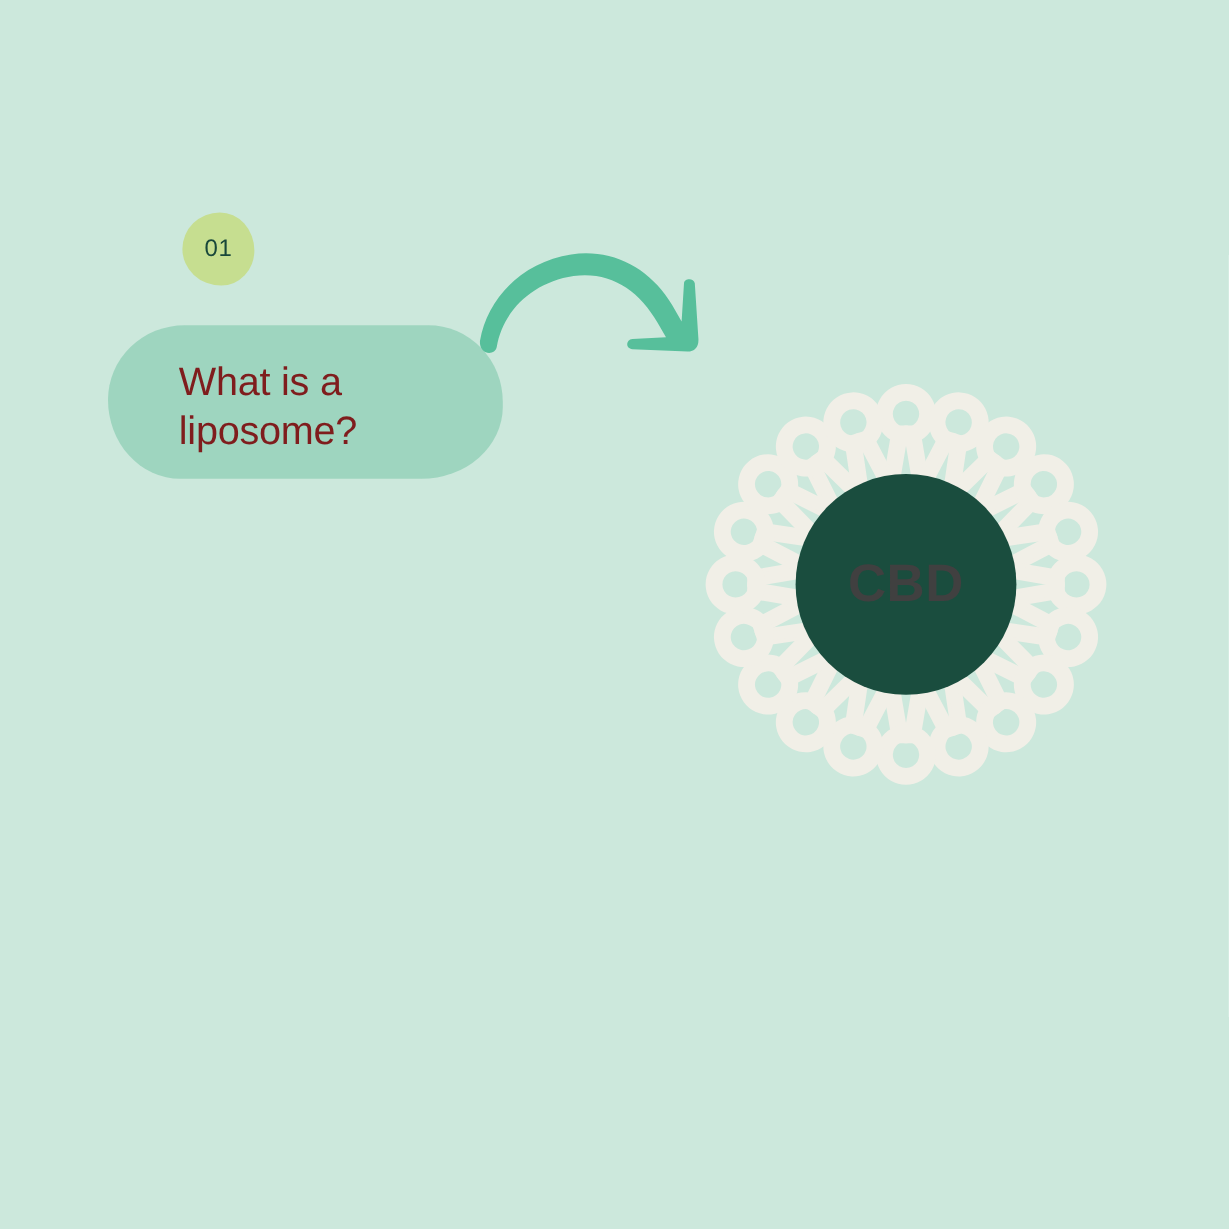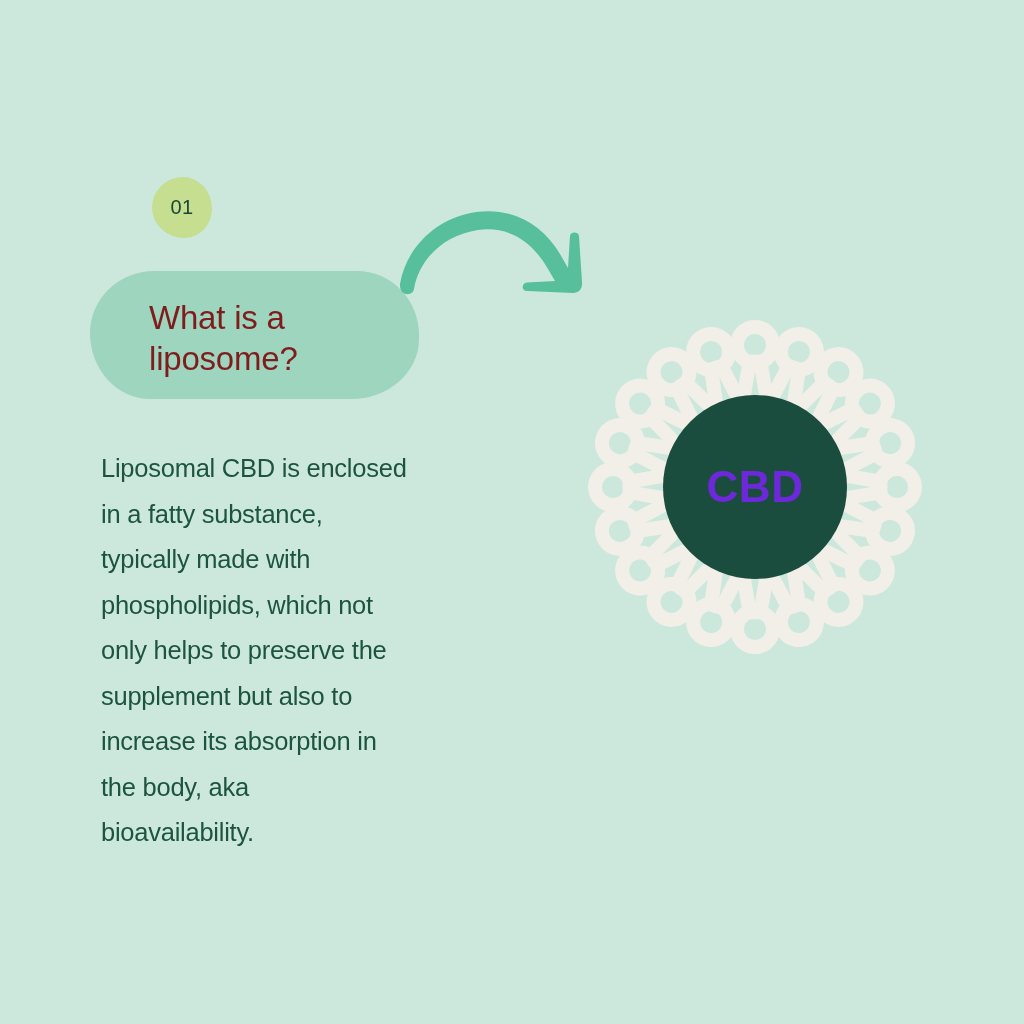--- a/index.html
+++ b/index.html
@@ -104,46 +104,37 @@
     top: 312px;
     width: 350px;
     height: 350px;
     display: flex;
     align-items: center;
     justify-content: center;
     font-family: "Liberation Sans", sans-serif;
     font-weight: 700;
     font-size: 44px;
     letter-spacing: 0.5px;
-    color: #6d28d9;
+    color: #404040;
     pointer-events: none;
   }
 </style>
 </head>
 <body>
 
 <div id="canvas">
 
   <div id="step-badge">
     <span id="step-badge-label">01</span>
   </div>
 
   <div id="heading-pill"></div>
   <div id="heading-text">What is a
 liposome?</div>
 
-  <div id="body-copy">Liposomal CBD  is enclosed
-in a fatty substance,
-typically made with
-phospholipids, which not
-only helps to preserve the
-supplement but also to
-increase its absorption in
-the body, aka
-bioavailability.</div>
 
   <svg id="arrow-doodle" viewBox="0 0 200 116" xmlns="http://www.w3.org/2000/svg">
     <path d="M8 88 C 14 52, 44 22, 84 16 C 120 11, 150 28, 168 58 L 176 72
              L 178 40 C 178 36, 186 35, 187 40 L 190 86 C 190.5 93, 187 97, 181 97
              L 135 95 C 129 94.7, 129.5 87, 135 86.5 L 163 85 L 156 73
              C 140 45, 116 30, 86 34 C 52 39, 27 63, 22 93
              C 20.5 101, 7 100, 8 88 Z" fill="#57bf9b"></path>
   </svg>
 
   <svg id="liposome" viewBox="0 0 350 350" xmlns="http://www.w3.org/2000/svg">

